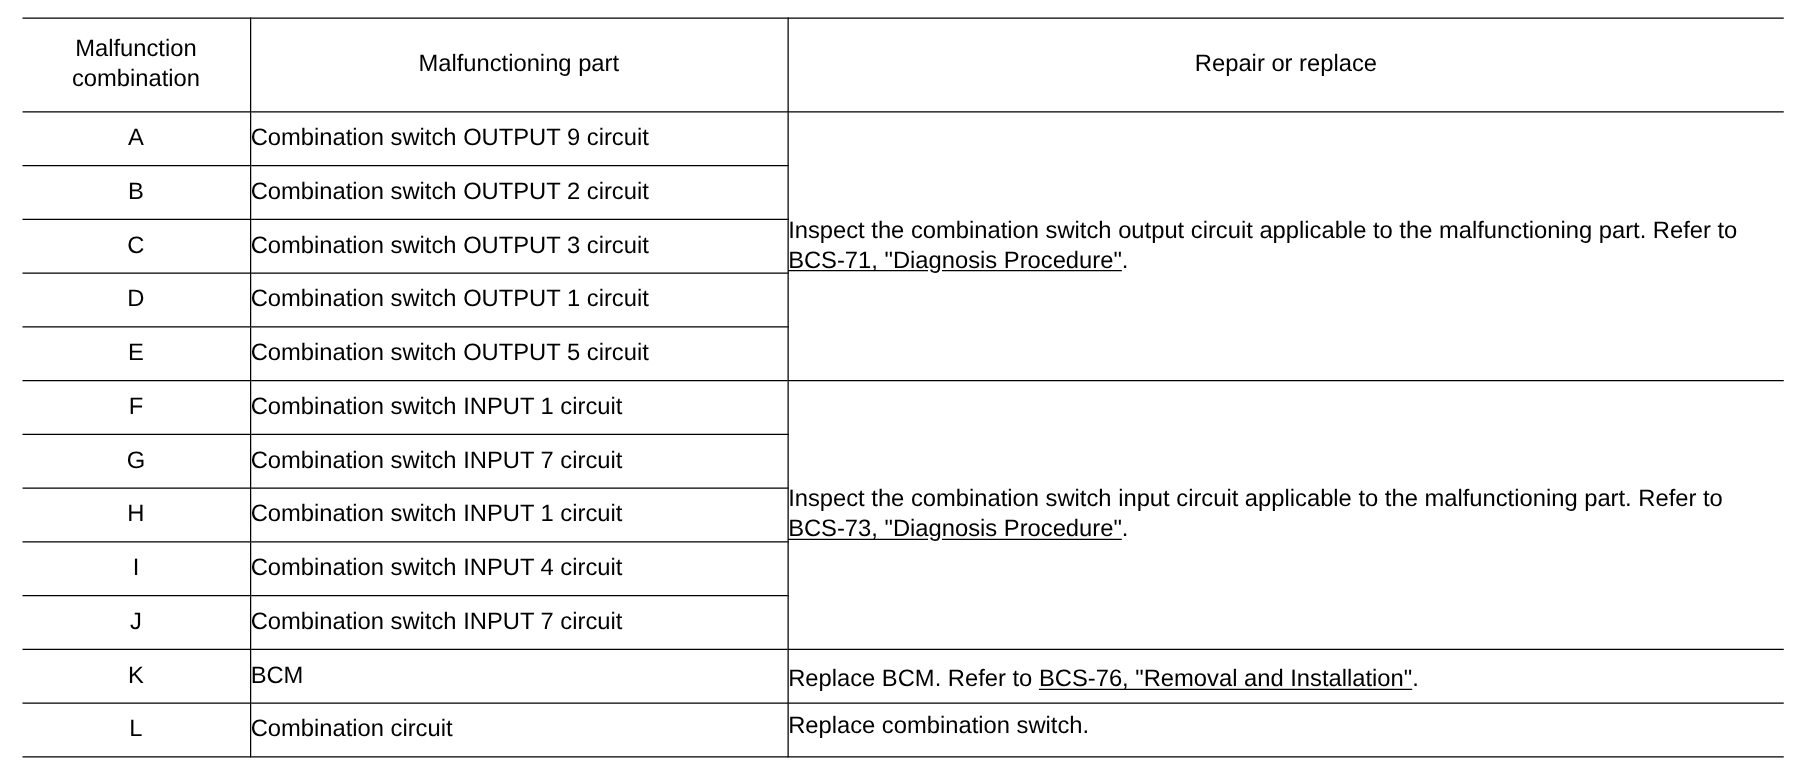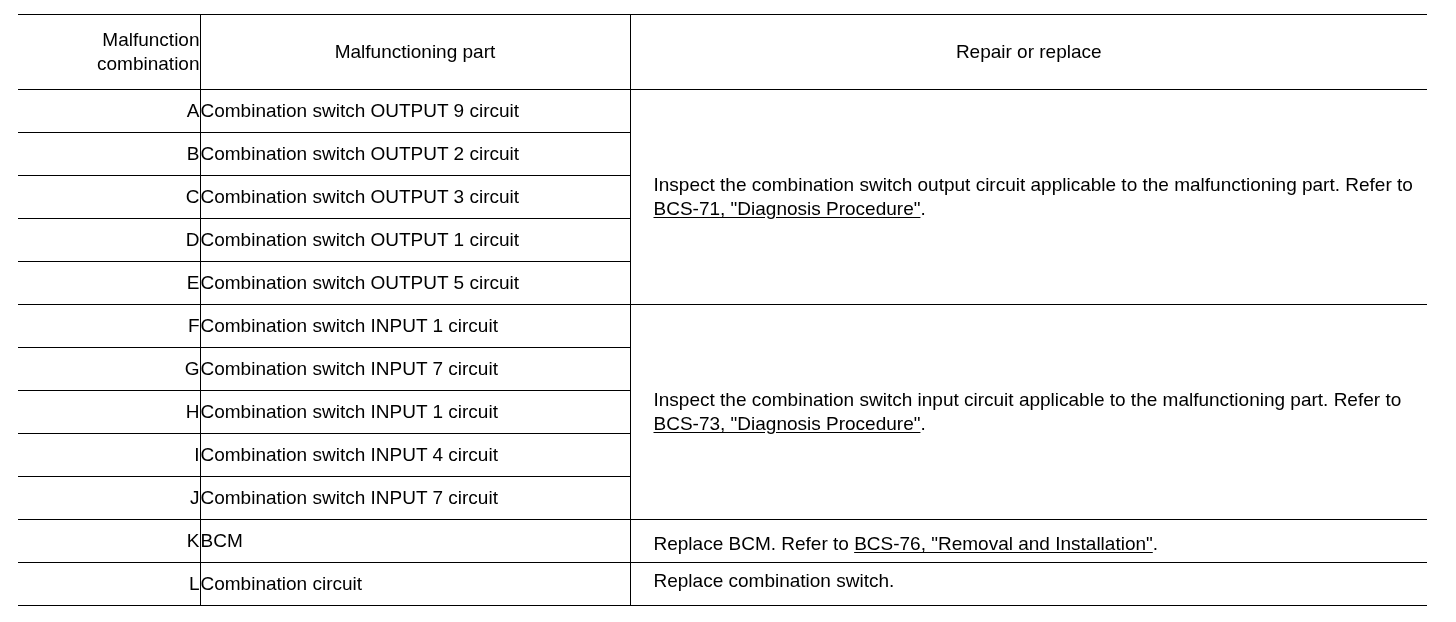--- a/index.html
+++ b/index.html
@@ -29,21 +29,21 @@
     padding:0;
     margin:0;
     font-weight:normal;
     vertical-align:middle;
     border-top:1.6px solid #000;
     border-bottom:1.6px solid #000;
     border-left:1.6px solid #000;
     border-right:1.6px solid #000;
   }
   
-  table.dtc td.edge-l, table.dtc th.edge-l{border-left:0;text-align:right;}
+  table.dtc td.edge-l, table.dtc th.edge-l{border-left:0;}
   table.dtc td.edge-r, table.dtc th.edge-r{border-right:0;}
 
   
   tr.head-row > *{border-top:5px solid #000;}
   tr.last-row > *{border-bottom:5px solid #000;}
 
   
   tr.grp > *{border-top:3px solid #000;}
 
   th.hcell{
@@ -66,21 +66,21 @@
     vertical-align:middle;
   }
   td.fix.bcm{
     vertical-align:bottom;
     padding-bottom:6px;
   }
   td.fix.sw{
     vertical-align:top;
     padding-top:6px;
   }
-  .para{margin:0;padding-left:23px;}
+  .para{margin:0;}
   .lnk{
     text-decoration:underline;
     text-underline-offset:2px;
     color:#000;
   }
   .hdr-line{display:block;}
 </style>
 </head>
 <body>
 

